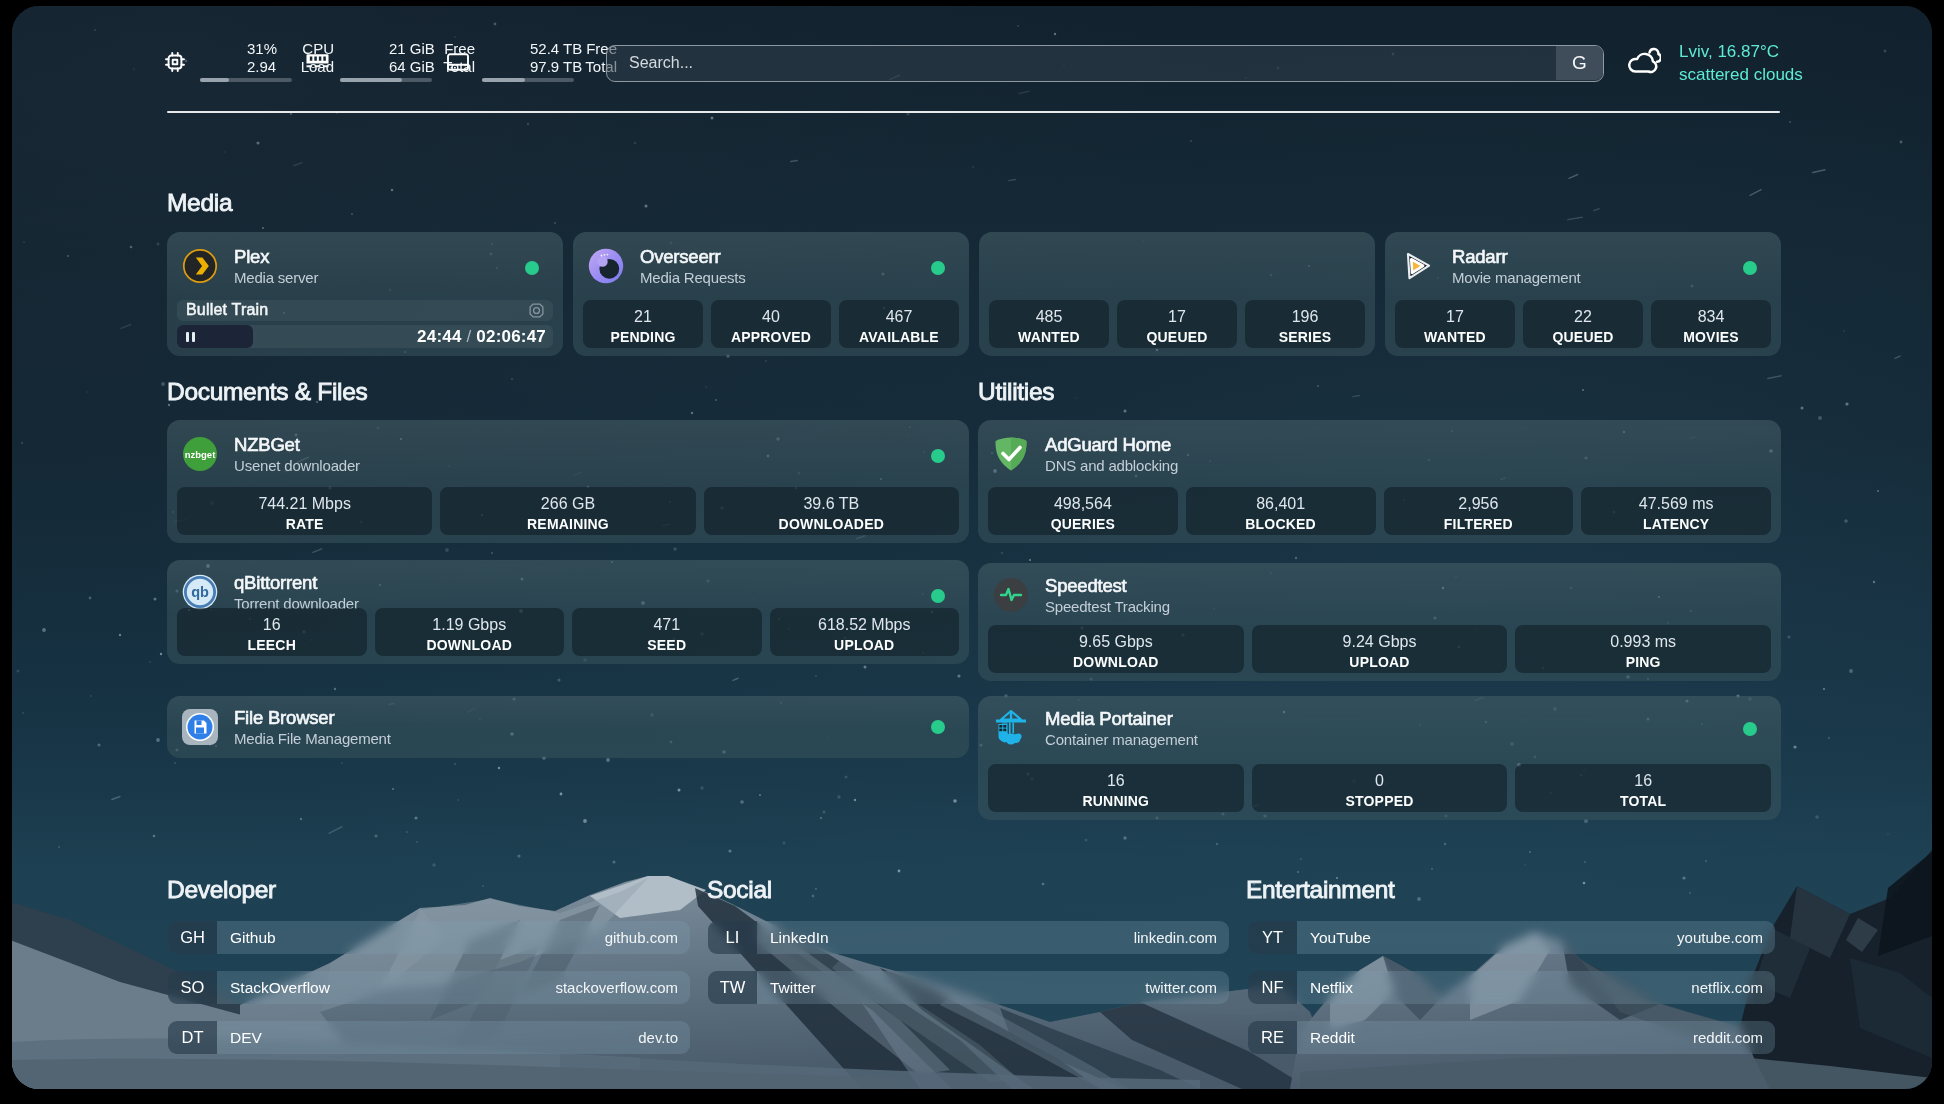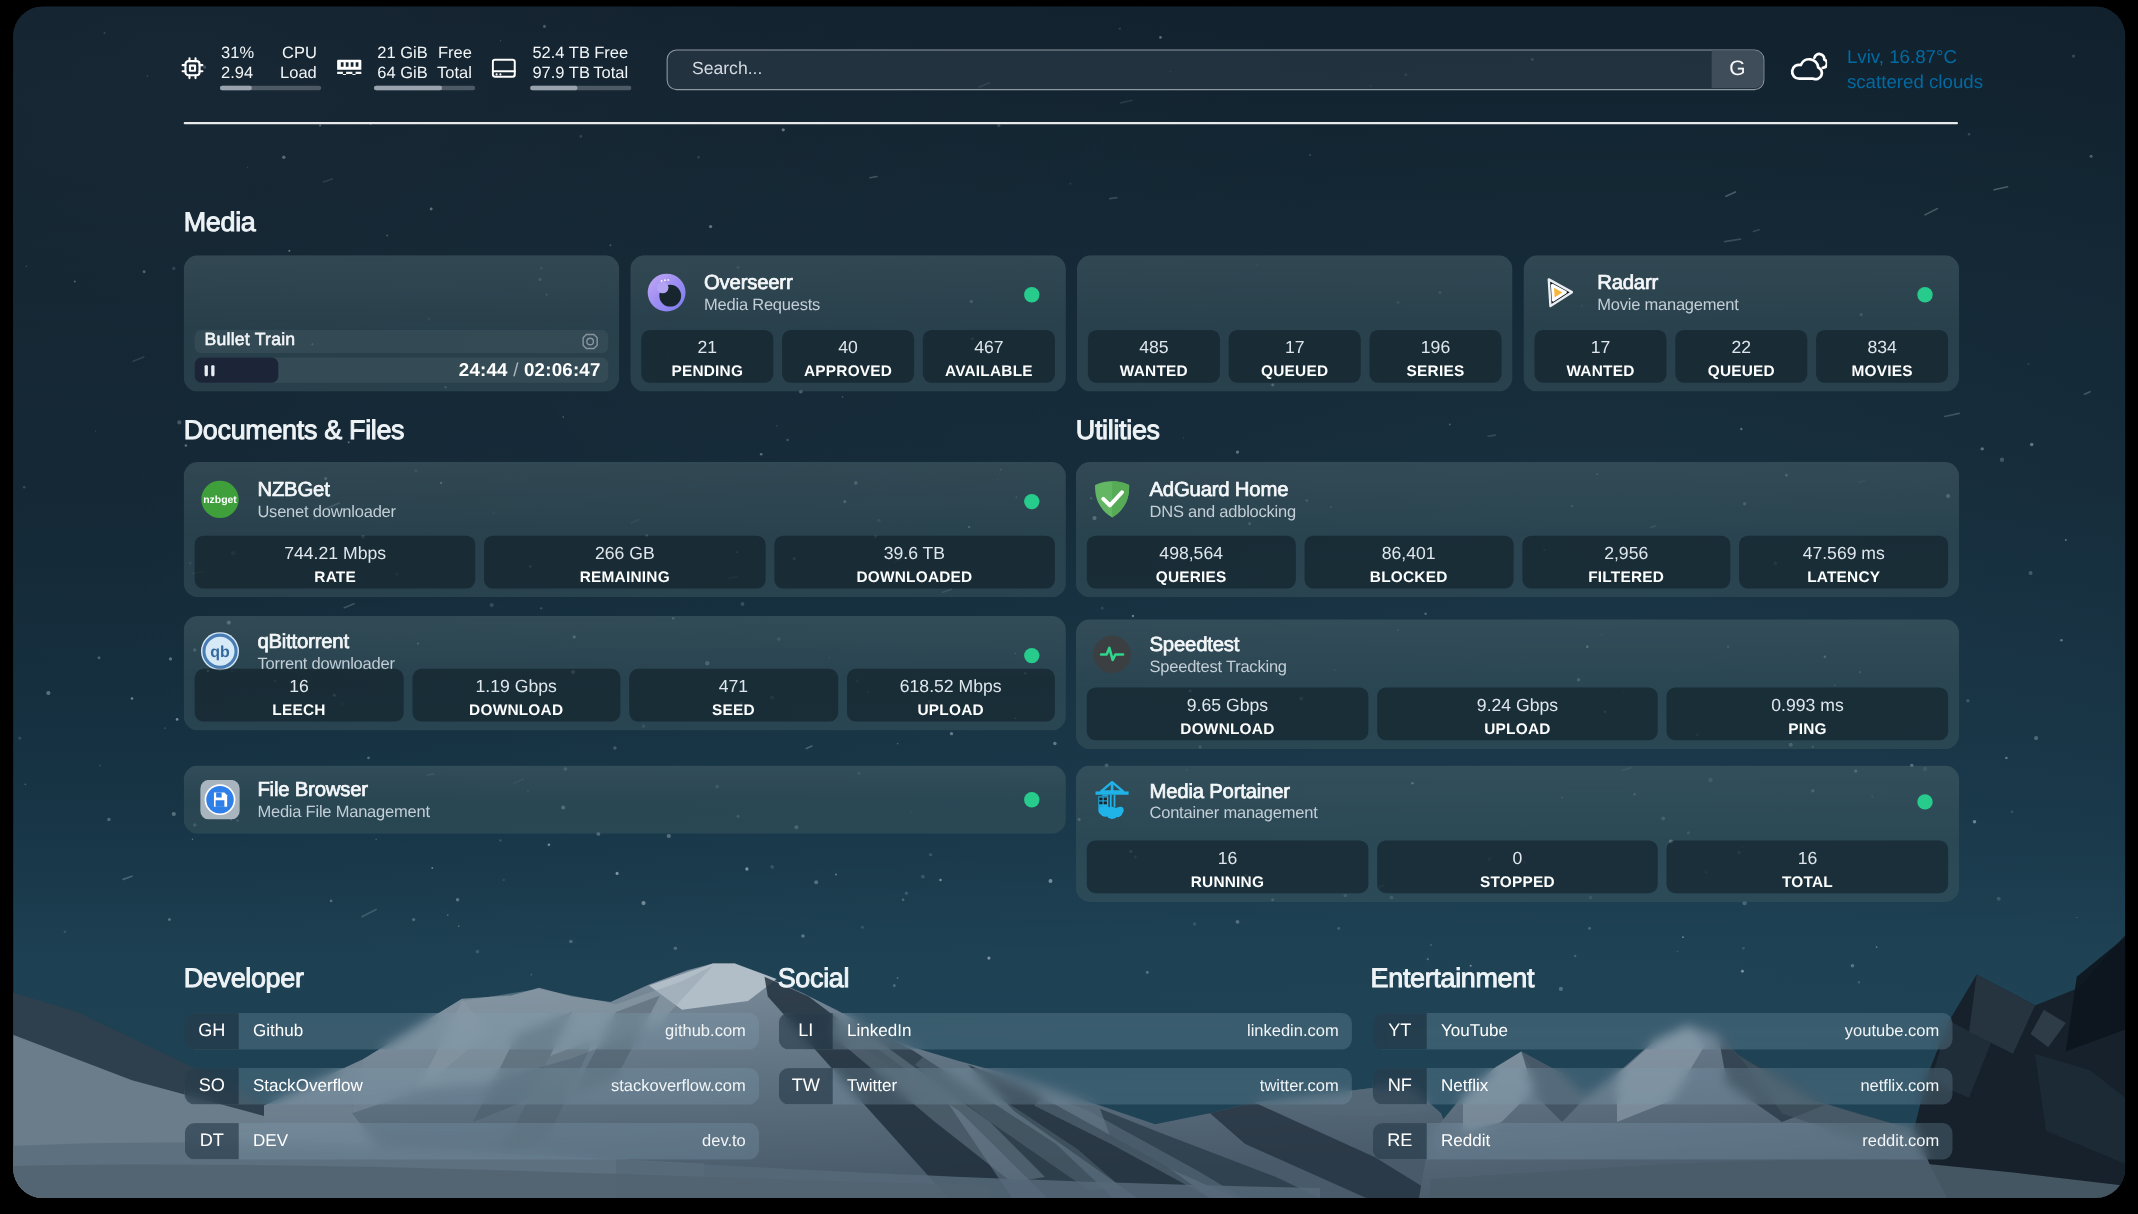--- a/index.html
+++ b/index.html
@@ -17,21 +17,21 @@
   .s{font-size:15px;font-weight:400;color:#c3ced6;line-height:19px;letter-spacing:-0.2px;}
   .dot{position:absolute;right:4px;top:13px;width:14px;height:14px;border-radius:50%;background:#27cc8c;}
   .stats{position:absolute;left:10px;right:10px;bottom:8px;height:48px;display:flex;gap:8px;}
   .sb{flex:1;background:rgba(10,21,29,0.5);border-radius:8px;text-align:center;padding-top:5px;}
   .v{font-size:16px;color:#dfe7ed;line-height:23px;}
   .l{font-size:14px;font-weight:700;color:#fdfefe;line-height:18px;letter-spacing:0.2px;}
   .bkh{position:absolute;height:33px;border-radius:9px;overflow:hidden;display:flex;align-items:center;background:rgba(128,160,180,0.28);backdrop-filter:blur(5px);}
   .abbr{width:49px;height:33px;flex:none;background:rgba(14,32,46,0.5);color:#fff;font-size:16.5px;display:flex;align-items:center;justify-content:center;}
   .bname{font-size:15.5px;color:#fff;margin-left:13px;flex:1;}
   .bdom{font-size:15px;color:#f2f5f7;margin-right:12px;}
-  .tbtxt{position:absolute;color:#f2f6f8;font-size:15px;line-height:17.5px;white-space:pre;}
+  .tbtxt{position:absolute;color:#f2f6f8;font-size:15px;line-height:17.5px;white-space:pre;margin-left:46px;}
   .tbbar{position:absolute;height:4px;border-radius:2px;background:#4d5a66;}
   .tbfill{height:4px;border-radius:2px;background:#98a3ad;}
 </style>
 </head>
 <body>
 <div id="page">
 <svg id="bg" viewBox="12 6 1920 1083" preserveAspectRatio="none">
   <defs>
     <linearGradient id="sky" x1="0" y1="0" x2="0" y2="1">
       <stop offset="0" stop-color="#0f1d28"></stop>
@@ -457,28 +457,39 @@
 
 <div class="abs" style="left:606px;top:45px;width:998px;height:37px;border:1.5px solid #8d98a1;border-radius:9px;background:rgba(47,62,74,0.55);">
   <div class="abs" style="left:22px;top:8px;font-size:16px;color:#d3dae0;">Search...</div>
   <div class="abs" style="right:0;top:0;width:47px;height:34px;background:#3f4c59;border-radius:0 7.5px 7.5px 0;display:flex;align-items:center;justify-content:center;color:#f5f8fa;font-size:19px;">G</div>
 </div>
 
 <svg class="abs" style="left:1625px;top:44px;width:36px;height:31px;" viewBox="0 0 36 31" fill="none" stroke="#fff" stroke-width="2.5" stroke-linecap="round" stroke-linejoin="round">
   <path d="M23.5 27.5 H10.5 a6.3 6.3 0 1 1 1.6 -12.4 a8.2 8.2 0 0 1 15.8 2.2 a5.2 5.2 0 0 1 -4.4 10.2 Z"></path>
   <path d="M24.5 8.5 a4.6 4.6 0 0 1 5 -3.4 a4.4 4.4 0 0 1 3.9 4.9 a4 4 0 0 1 -1.3 7.7"></path>
 </svg>
-<div class="abs" style="left:1679px;top:41px;font-size:17px;color:#0369a1;line-height:22.5px;white-space:pre;">Lviv, 16.87°C
+<div class="abs" style="left:1679px;top:41px;font-size:17px;color:#5eead4;line-height:22.5px;white-space:pre;">Lviv, 16.87°C
 scattered clouds</div>
 
 <div class="abs" style="left:167px;top:111px;width:1613px;height:2px;background:rgba(255,255,255,0.9);border-radius:1px;"></div>
 
 <div class="hdr" style="left:167px;top:189px;">Media</div>
 
 <div class="card" style="left:167px;top:232px;width:396px;height:124px;">
+  <div class="crow">
+    <svg class="cicon" viewBox="0 0 36 36">
+      <circle cx="18" cy="18" r="16.2" fill="#222426" stroke="#dd9e0e" stroke-width="1.7"></circle>
+      <path d="M13.8,9.6 L20.4,9.6 L26.8,18 L20.4,26.4 L13.8,26.4 L20.1,18 Z" fill="#ebaf00"></path>
+    </svg>
+    <div class="ct">
+        <div class="t">Plex</div>
+        <div class="s">Media server</div>
+      </div>
+    <div class="dot"></div>
+  </div>
   <div class="abs" style="left:10px;top:68px;right:10px;height:21px;background:rgba(255,255,255,0.055);border-radius:6px;">
     <div class="abs" style="left:9px;top:1px;font-size:16px;font-weight:400;-webkit-text-stroke:0.55px #f2f5f7;color:#f2f5f7;letter-spacing:0.2px;">Bullet Train</div>
     <svg class="abs" style="right:8px;top:2px;width:17px;height:17px;" viewBox="0 0 24 24" fill="none" stroke="#8795a0" stroke-width="1.8">
       <path d="M7.2 3h9.6l4.2 4.2v9.6l-4.2 4.2H7.2L3 16.8V7.2Z"></path>
         <circle cx="12" cy="12" r="4.2"></circle>
     </svg>
   </div>
   <div class="abs" style="left:10px;top:93px;right:10px;height:23px;background:rgba(255,255,255,0.06);border-radius:6px;">
     <div class="abs" style="left:0;top:0;width:76px;height:23px;background:#1c2438;border-radius:6px;"></div>
     <div class="abs" style="left:9px;top:6.5px;width:3px;height:10px;background:#e8edf1;border-radius:1px;"></div>

